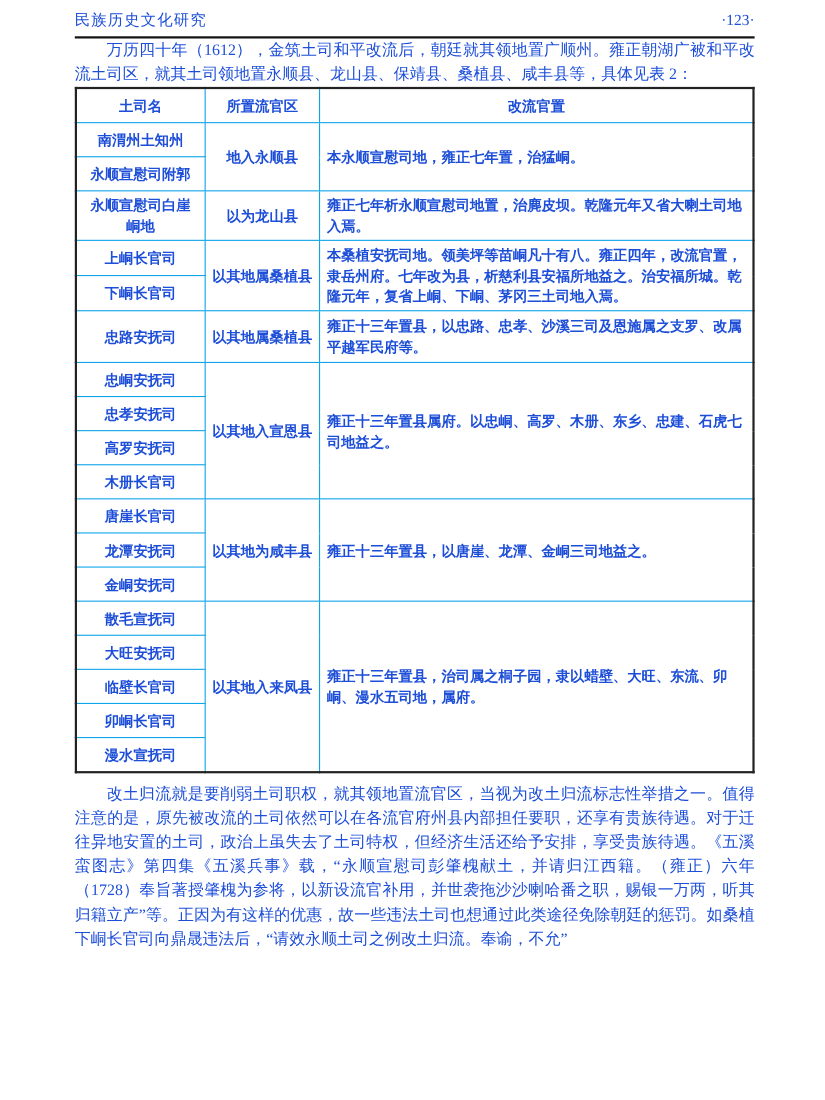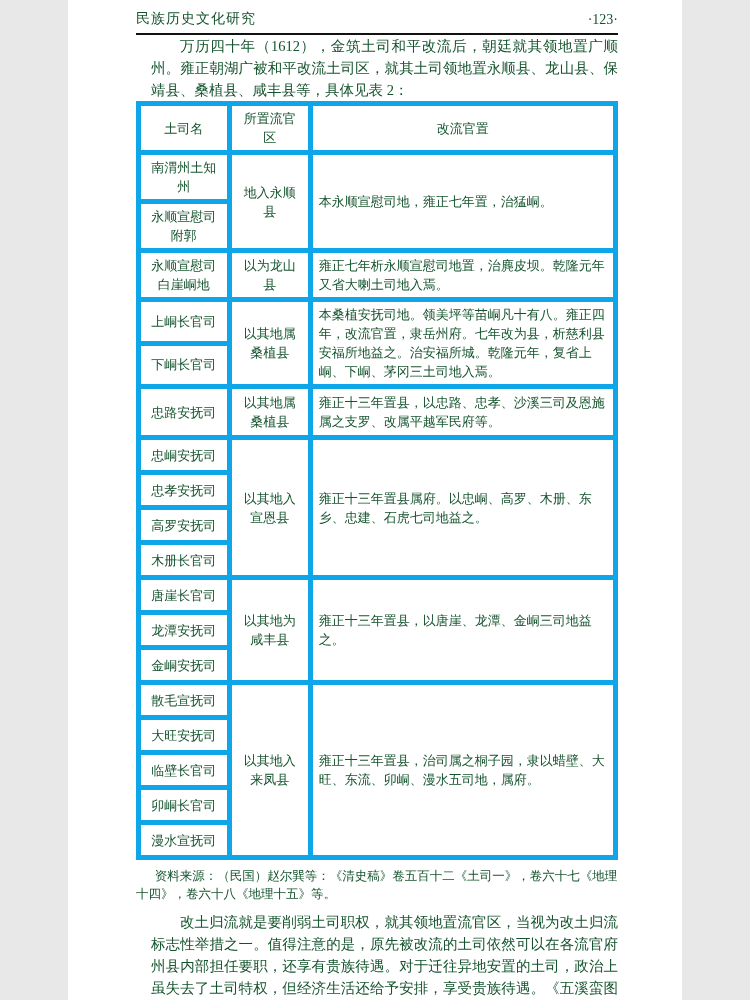--- a/index.html
+++ b/index.html
@@ -1,54 +1,54 @@
 <!DOCTYPE html>
 <html><head>
 <meta charset="utf-8">
 <style>
   html,body{margin:0;padding:0;background:#e8e8e8;}
   .page{
     position:relative;
-    width:614px;height:1000px;
+    width:750px;height:1000px;
     margin:0 auto;
     background:#ffffff;
     box-sizing:border-box;
     padding:10px 64px 0 68px;
     overflow:hidden;
     font-family:"Liberation Serif","DejaVu Serif",serif;
-    color:#14532d;
+    color:#1d4ed8;
   }
   .runhead{
     display:flex;justify-content:space-between;align-items:flex-end;
     font-size:14px;letter-spacing:1px;
     padding-bottom:5px;
     border-bottom:2px solid #111;
   }
   .runhead .pageno{letter-spacing:0;}
   .bodytext{
     font-size:14.5px;line-height:22px;
     text-align:justify;
     margin:0;
   }
   .bodytext.first{margin-top:10px;}
-  .indent{text-indent:2em;margin-left:15px;}
+  .indent{text-indent:2em;}
   .tbl-caption{
     text-align:center;font-weight:bold;font-size:14.5px;
     margin:12px 0 6px 0;letter-spacing:0.5px;
   }
   table.datatable{
     width:100%;
     border-collapse:collapse;
     border:2px solid #222;
     font-size:13px;line-height:19px;
   }
   table.datatable th, table.datatable td{
-    border:5px solid #0ea5e9;
+    border:1px solid #0ea5e9;
     padding:3px 6px;
-    font-weight:normal;
+    font-weight:bold;
   }
   table.datatable th{height:24px;text-align:center;}
   td.c-tusi{width:19%;text-align:center;height:24px;}
   td.c-region{width:17%;text-align:center;}
   td.c-record{width:64%;text-align:left;padding-left:9px;padding-right:9px;}
   .source{
     font-size:12.5px;line-height:18px;
     margin:7px 0 0 0;
     text-indent:1.5em;
   }
@@ -141,19 +141,18 @@
       </tr>
       <tr>
         <td class="c-tusi">卯峒长官司</td>
       </tr>
       <tr>
         <td class="c-tusi">漫水宣抚司</td>
       </tr>
     </tbody>
   </table>
 
-  <p class="source">资料来源：（民国）赵尔巽等：《清史稿》卷五百十二《土司一》，卷六十七《地理十四》，卷六十八《地理十五》等。</p>
 
   <div class="spacer-sm"></div>
 
   <p class="bodytext indent"><span>改土归流就是要削弱土司职权，就其领地置流官区，当视为改土归流标志性举措之一。值得注意的是，原先被改流的土司依然可以在各流官府州县内部担任要职，还享有贵族待遇。对于迁往异地安置的土司，政治上虽失去了土司特权，但经济生活还给予安排，享受贵族待遇。《五溪蛮图志》第四集《五溪兵事》载，“永顺宣慰司彭肇槐献土，并请归江西籍。（雍正）六年（1728）奉旨著授肇槐为参将，以新设流官补用，并世袭拖沙沙喇哈番之职，赐银一万两，听其归籍立产”等。正因为有这样的优惠，故一些违法土司也想通过此类途径免除朝廷的惩罚。如桑植下峒长官司向鼎晟违法后，“请效永顺土司之例改土归流。奉谕，不允”</span></p>
 
 </div>
 
 </body></html>

